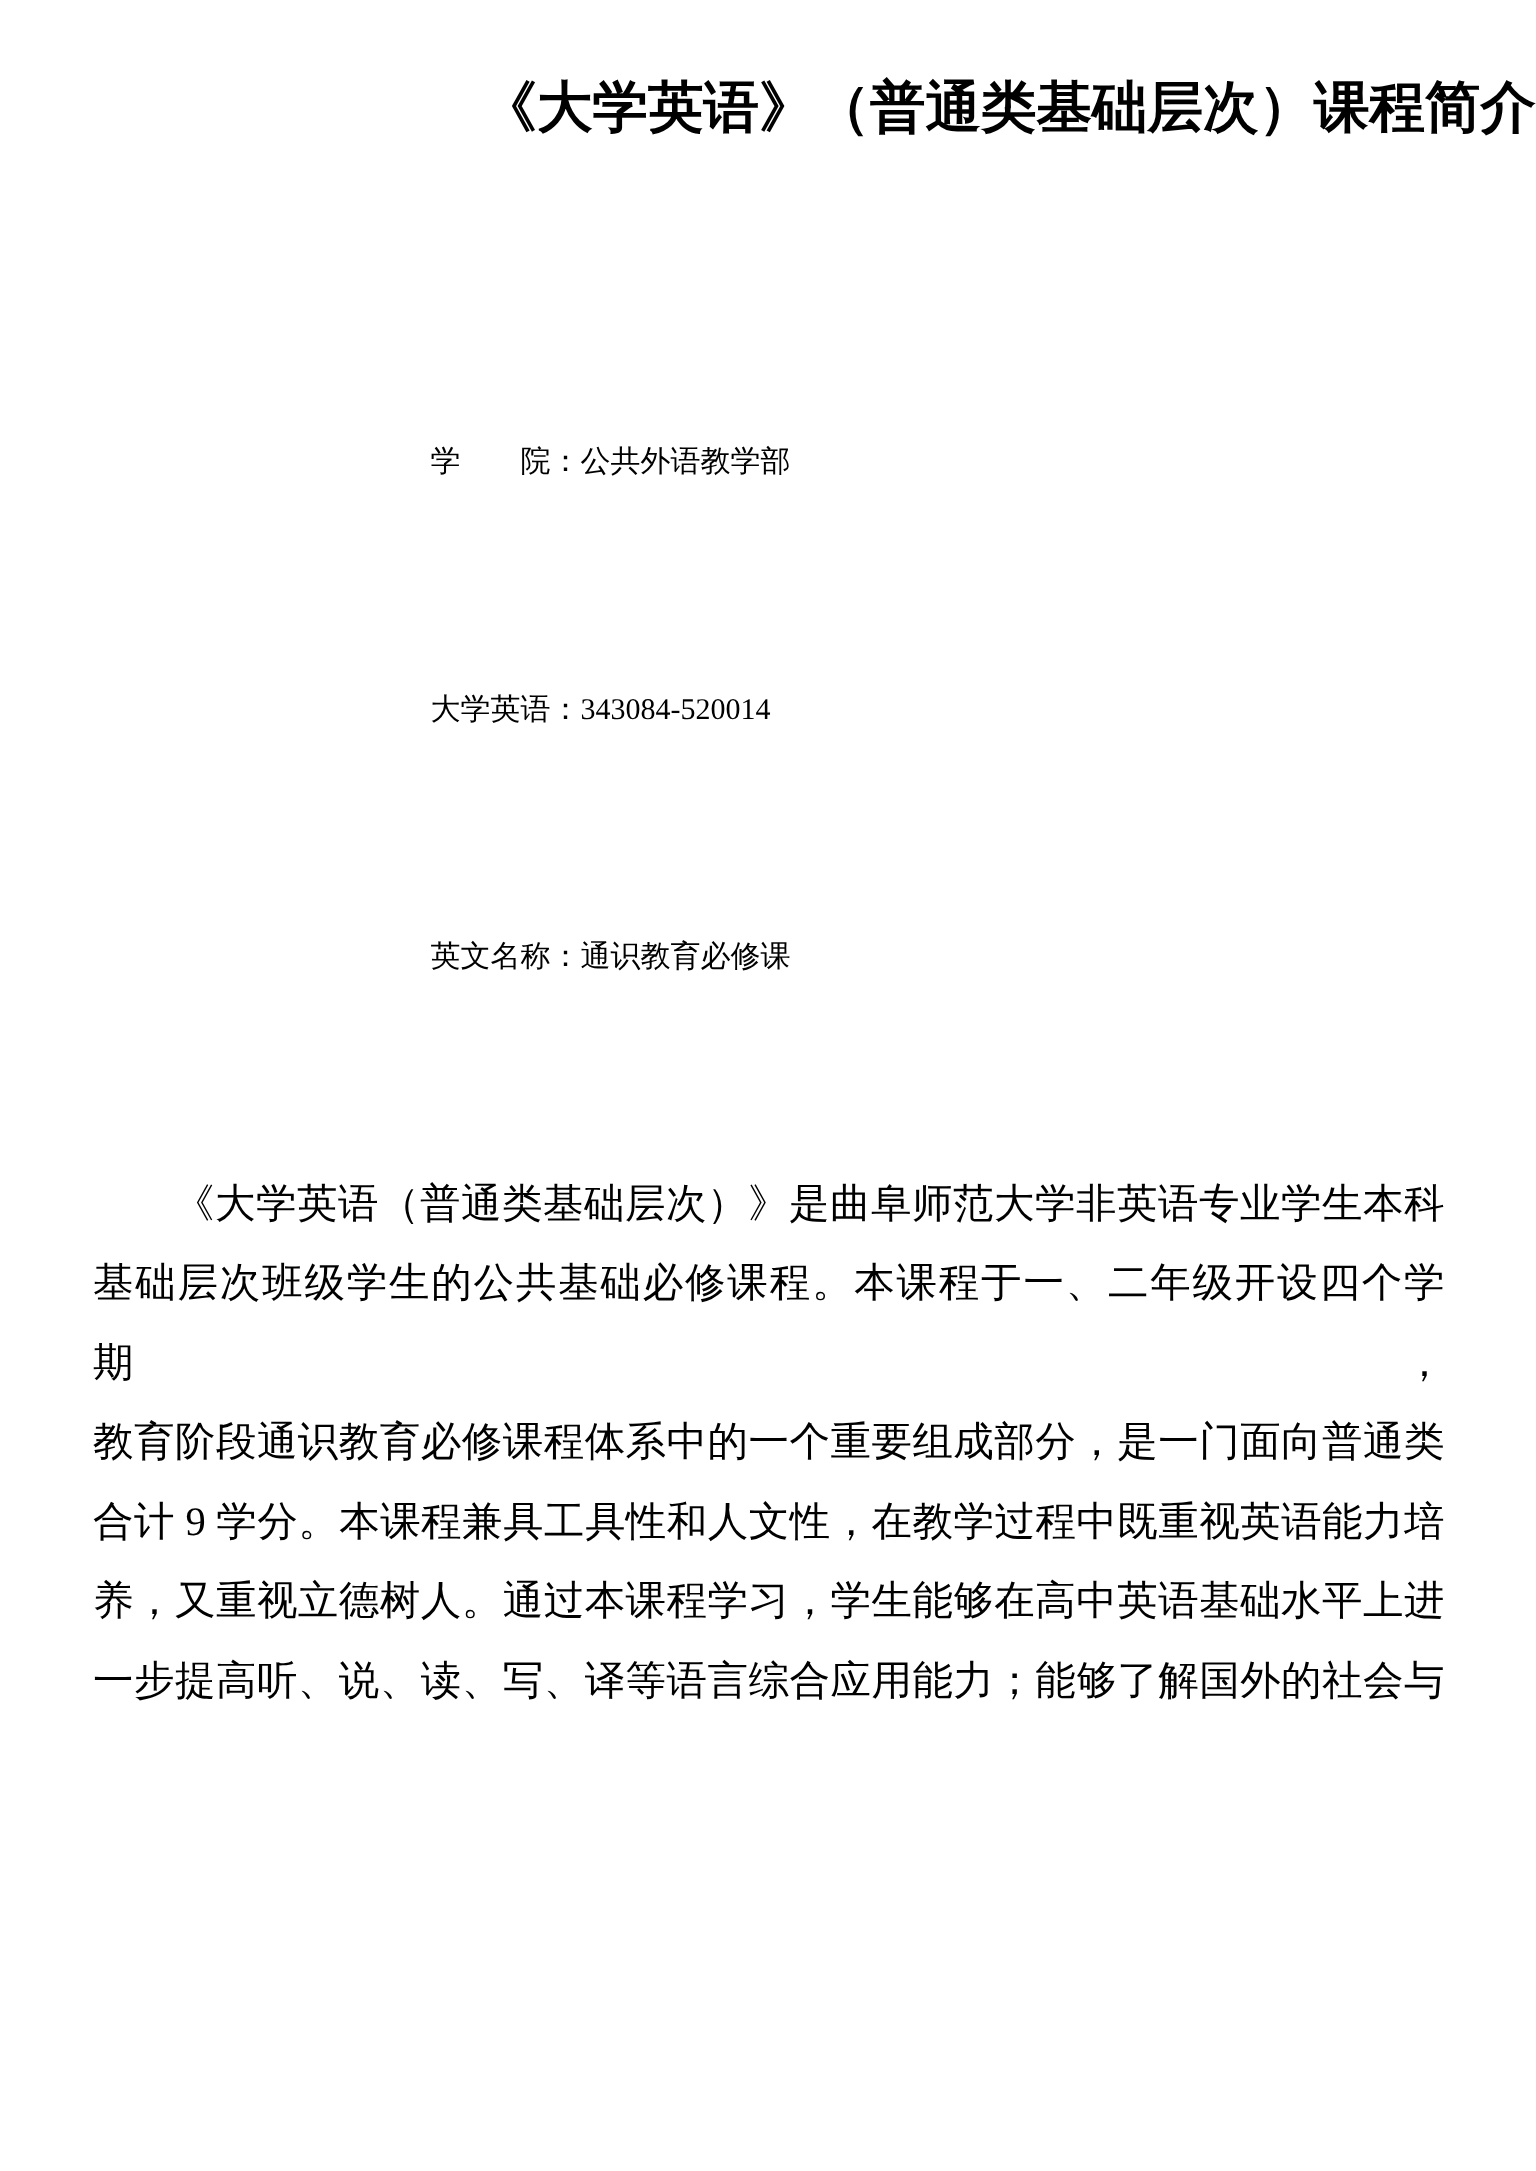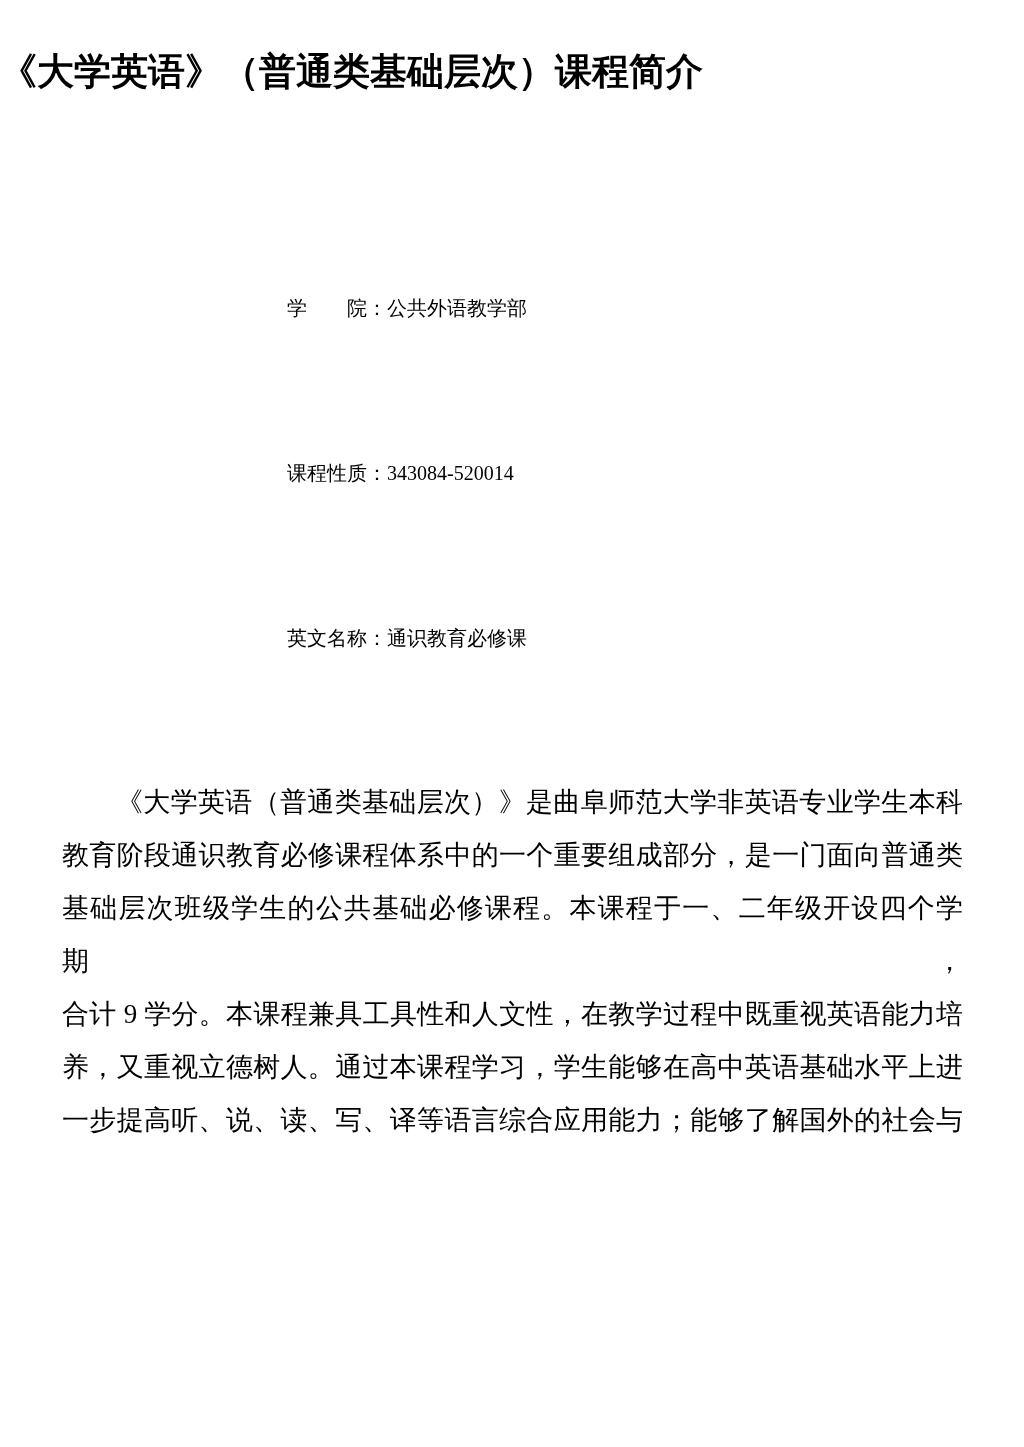--- a/index.html
+++ b/index.html
@@ -11,21 +11,21 @@
     position: relative;
     width: 1024px;
     height: 1447px;
     background: #ffffff;
     color: #000000;
     overflow: hidden;
     font-family: "Liberation Serif", "DejaVu Serif", serif;
   }
   .doc-title {
     margin: 46px 0 0 0;
-    text-align: left;
+    text-align: right;
     font-family: "Liberation Sans", "DejaVu Sans", sans-serif;
     font-weight: 700;
     font-size: 37px;
     line-height: 52px;
     letter-spacing: 0;
   }
   .meta-block {
     margin: 128px 0 0 257px;
     font-size: 20px;
     line-height: 55px;
@@ -56,30 +56,30 @@
 
 <div class="page">
 
   <h1 class="doc-title">《大学英语》（普通类基础层次）课程简介</h1>
 
   <div class="meta-block">
     <div class="meta-row">
       <span class="meta-label">学　　院：</span><span class="meta-value">公共外语教学部</span>
     </div>
     <div class="meta-row">
-      <span class="meta-label">课程性质：</span><span class="meta-value">343084-520014</span>
+      <span class="meta-label">大学英语：</span><span class="meta-value">343084-520014</span>
     </div>
     <div class="meta-row">
       <span class="meta-label">英文名称：</span><span class="meta-value">通识教育必修课</span>
     </div>
   </div>
 
   <div class="para-block">
     <div class="para-line first">《大学英语（普通类基础层次）》是曲阜师范大学非英语专业学生本科</div>
+    <div class="para-line">基础层次班级学生的公共基础必修课程。本课程于一、二年级开设四个学期，</div>
     <div class="para-line">教育阶段通识教育必修课程体系中的一个重要组成部分，是一门面向普通类</div>
-    <div class="para-line">基础层次班级学生的公共基础必修课程。本课程于一、二年级开设四个学期，</div>
     <div class="para-line">合计 9 学分。本课程兼具工具性和人文性，在教学过程中既重视英语能力培</div>
     <div class="para-line">养，又重视立德树人。通过本课程学习，学生能够在高中英语基础水平上进</div>
     <div class="para-line">一步提高听、说、读、写、译等语言综合应用能力；能够了解国外的社会与</div>
 
   </div>
 
 </div>
 
 </body></html>

